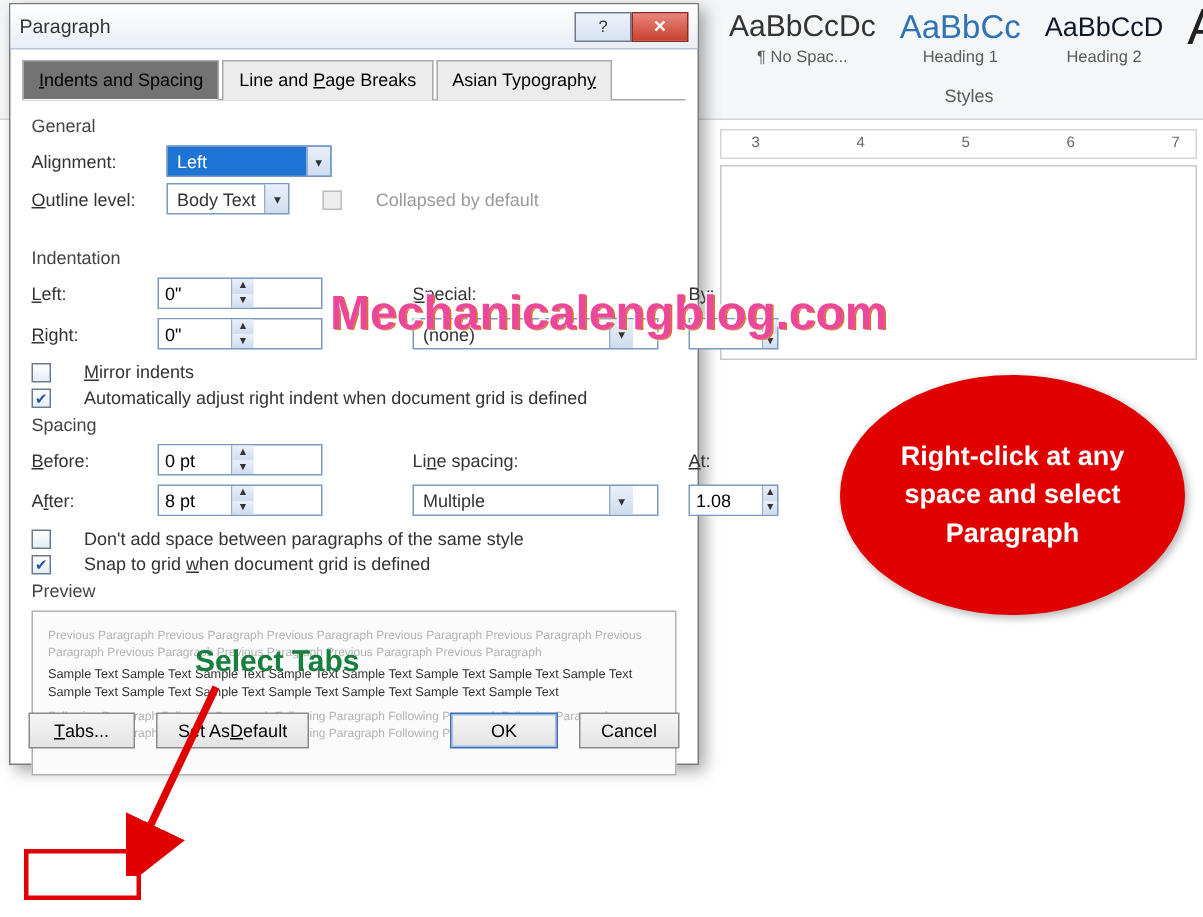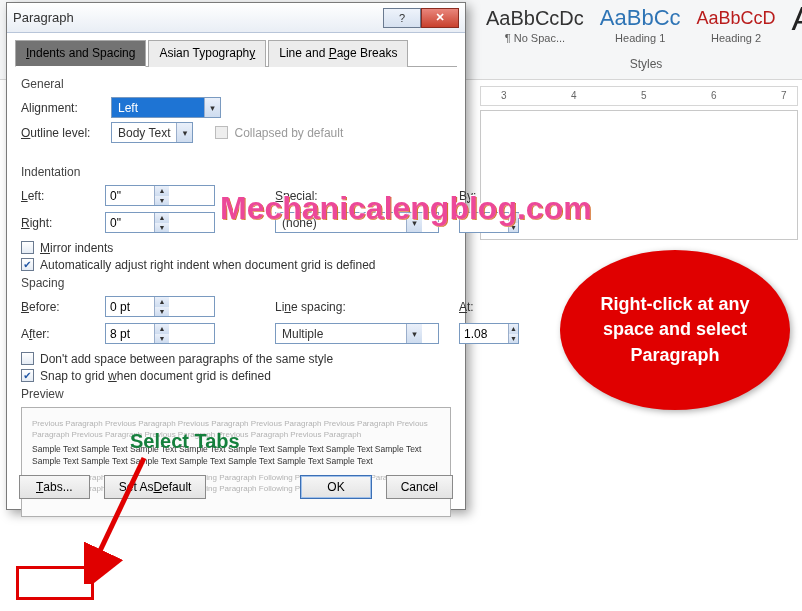--- a/index.html
+++ b/index.html
@@ -4,21 +4,21 @@
 <style>
   * { box-sizing: border-box; font-family: "Segoe UI", Tahoma, sans-serif; }
   body { margin: 0; background: #fff; width: 802px; height: 611px; overflow: hidden; position: relative; }
 
   
   .ribbon { position: absolute; top: 0; left: 0; right: 0; height: 80px; background: #f5f6f7; border-bottom: 1px solid #d6d6d6; display: flex; }
   .style-gallery { margin-left: 480px; display: flex; align-items: flex-start; gap: 4px; padding-top:2px; }
   .style-item { text-align: center; font-size: 11px; color:#5a5a5a; padding:2px 6px; cursor:pointer;}
   .style-item .preview { font-size: 20px; line-height: 28px; color:#333; }
   .style-item:nth-child(2) .preview { color:#2e74b5; font-size:22px;font-weight:300;}
-  .style-item:nth-child(3) .preview { color:#b91c1c; font-size:18px;}
+  .style-item:nth-child(3) .preview { color:#0f172a; font-size:18px;}
   .style-item:nth-child(4) .preview { font-size:34px; font-weight:300;color:#222;}
   .styles-label { position:absolute; top:56px; left:500px; right:10px; text-align:center; font-size:12px; color:#5a5a5a; border-top:1px solid transparent; }
 
   
   .ruler { position:absolute; top:86px; left:480px; right:4px; height:20px; background:#fff; border:1px solid #d6d6d6; font-size:9px; color:#777; overflow:hidden;}
   .ruler .num { position:absolute; top:3px; font-size:10px; color:#666; }
 
   .doc-area { position:absolute; top:110px; left:480px; right:4px; height:130px; background:#fff; border:1px solid #c8c8c8; }
 
   
@@ -42,21 +42,21 @@
   .dd { display:inline-flex; align-items:center; border:1px solid #7a9ac0; height:21px; background:#fff; }
   .dd.sel { background:#1e74d4; color:#fff;gap:32px; }
   .dd .txt { padding:0 6px; min-width:60px; font-size:12px; }
   .dd .txt.wide { min-width:130px; }
   .dd .arrow { width:16px; height:100%; border-left:1px solid #9aaecb; display:flex; align-items:center; justify-content:center; background:linear-gradient(#eaf0fa,#cedcef); color:#333;}
   .dd .arrow::after { content:"▾"; font-size:9px;}
   .spin { display:inline-flex; border:1px solid #7a9ac0; height:21px; }
   .spin input { border:none; width:48px; padding:0 4px; font-size:12px; outline:none; }
   .spin .spins { width:15px; display:flex; flex-direction:column; border-left:1px solid #9aaecb;}
   .spin .spins div { flex:1; display:flex; align-items:center; justify-content:center; font-size:7px; background:linear-gradient(#eaf0fa,#cedcef); cursor:pointer;}
-  .chk { display:flex; align-items:flex-start; gap:6px; margin:3px 0;}
+  .chk { display:flex; align-items:flex-end; gap:22px; margin:3px 0;}
   .chk .box { width:13px; height:13px; border:1px solid #6a7a90; background:linear-gradient(#fff,#e5ecf5); display:flex; align-items:center; justify-content:center; font-size:10px; color:#2156a5;}
   .chk.disabled { color:#9a9a9a;}
   .chk.disabled .box { border-color:#bcbcbc; background:#eee;}
 
   .ind-grid { display:grid; grid-template-columns: 84px 110px 60px 164px 20px 60px; row-gap:6px; align-items:center;}
 
   .preview-box { border:1px solid #b0b0b0; background:#fbfbfb; padding:10px; font-size:8px; color:#b3b3b3; line-height:1.4; height:110px; overflow:hidden;}
   .preview-box .dark { color:#333; font-size:8.5px; margin:4px 0;}
 
   .dlg-buttons { position:absolute; bottom:10px; left:12px; right:12px; display:flex; align-items:center; gap:14px;}
@@ -111,22 +111,22 @@
   <div class="titlebar">
     <span class="title">Paragraph</span>
     <div class="win-btns">
       <div class="win-btn help">?</div>
       <div class="win-btn close">✕</div>
     </div>
   </div>
 
   <div class="tabs">
     <div class="tab active"><u>I</u><span>ndents and Spacing</span></div>
+    <div class="tab">Line and <u>P</u>age Breaks</div>
     <div class="tab">Asian Typograph<u>y</u></div>
-    <div class="tab">Line and <u>P</u>age Breaks</div>
   </div>
 
   <div class="body">
     <div class="section-title">General</div>
     <div class="row">
       <span class="lbl">Ali<u>g</u>nment:</span>
       <div class="dd sel">
         <span class="txt">Left</span>
         <span class="arrow"></span>
       </div>

